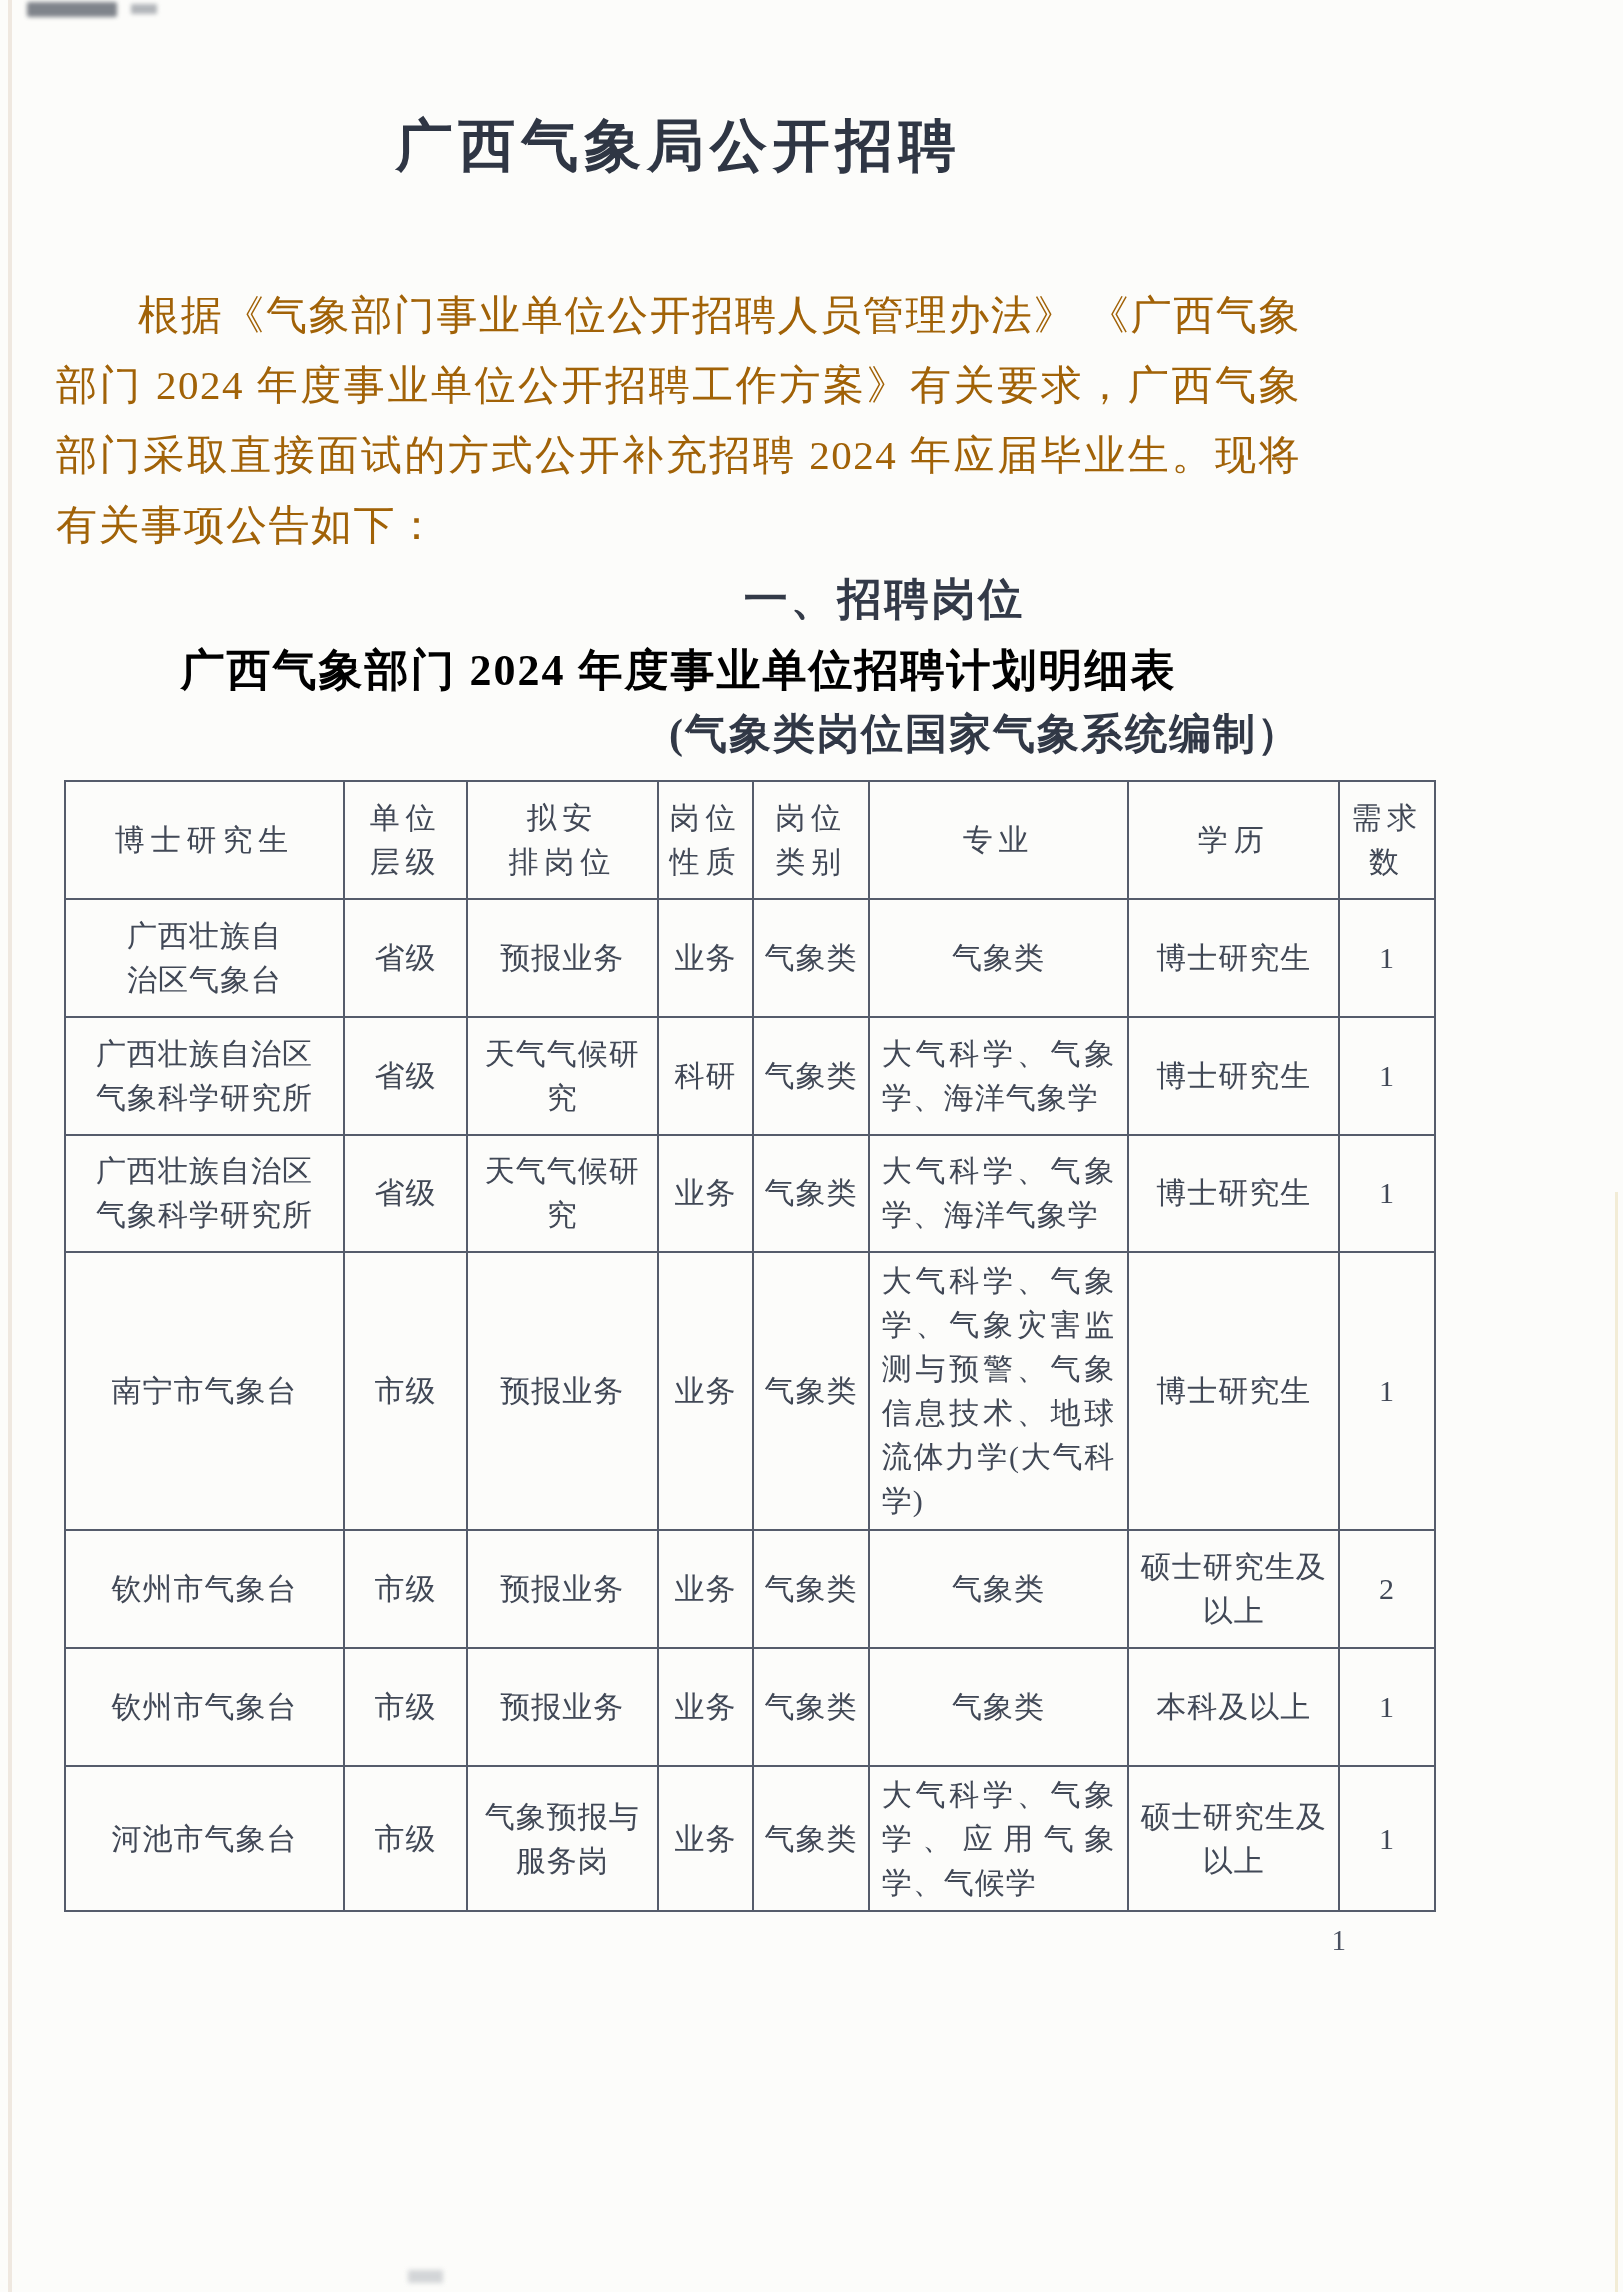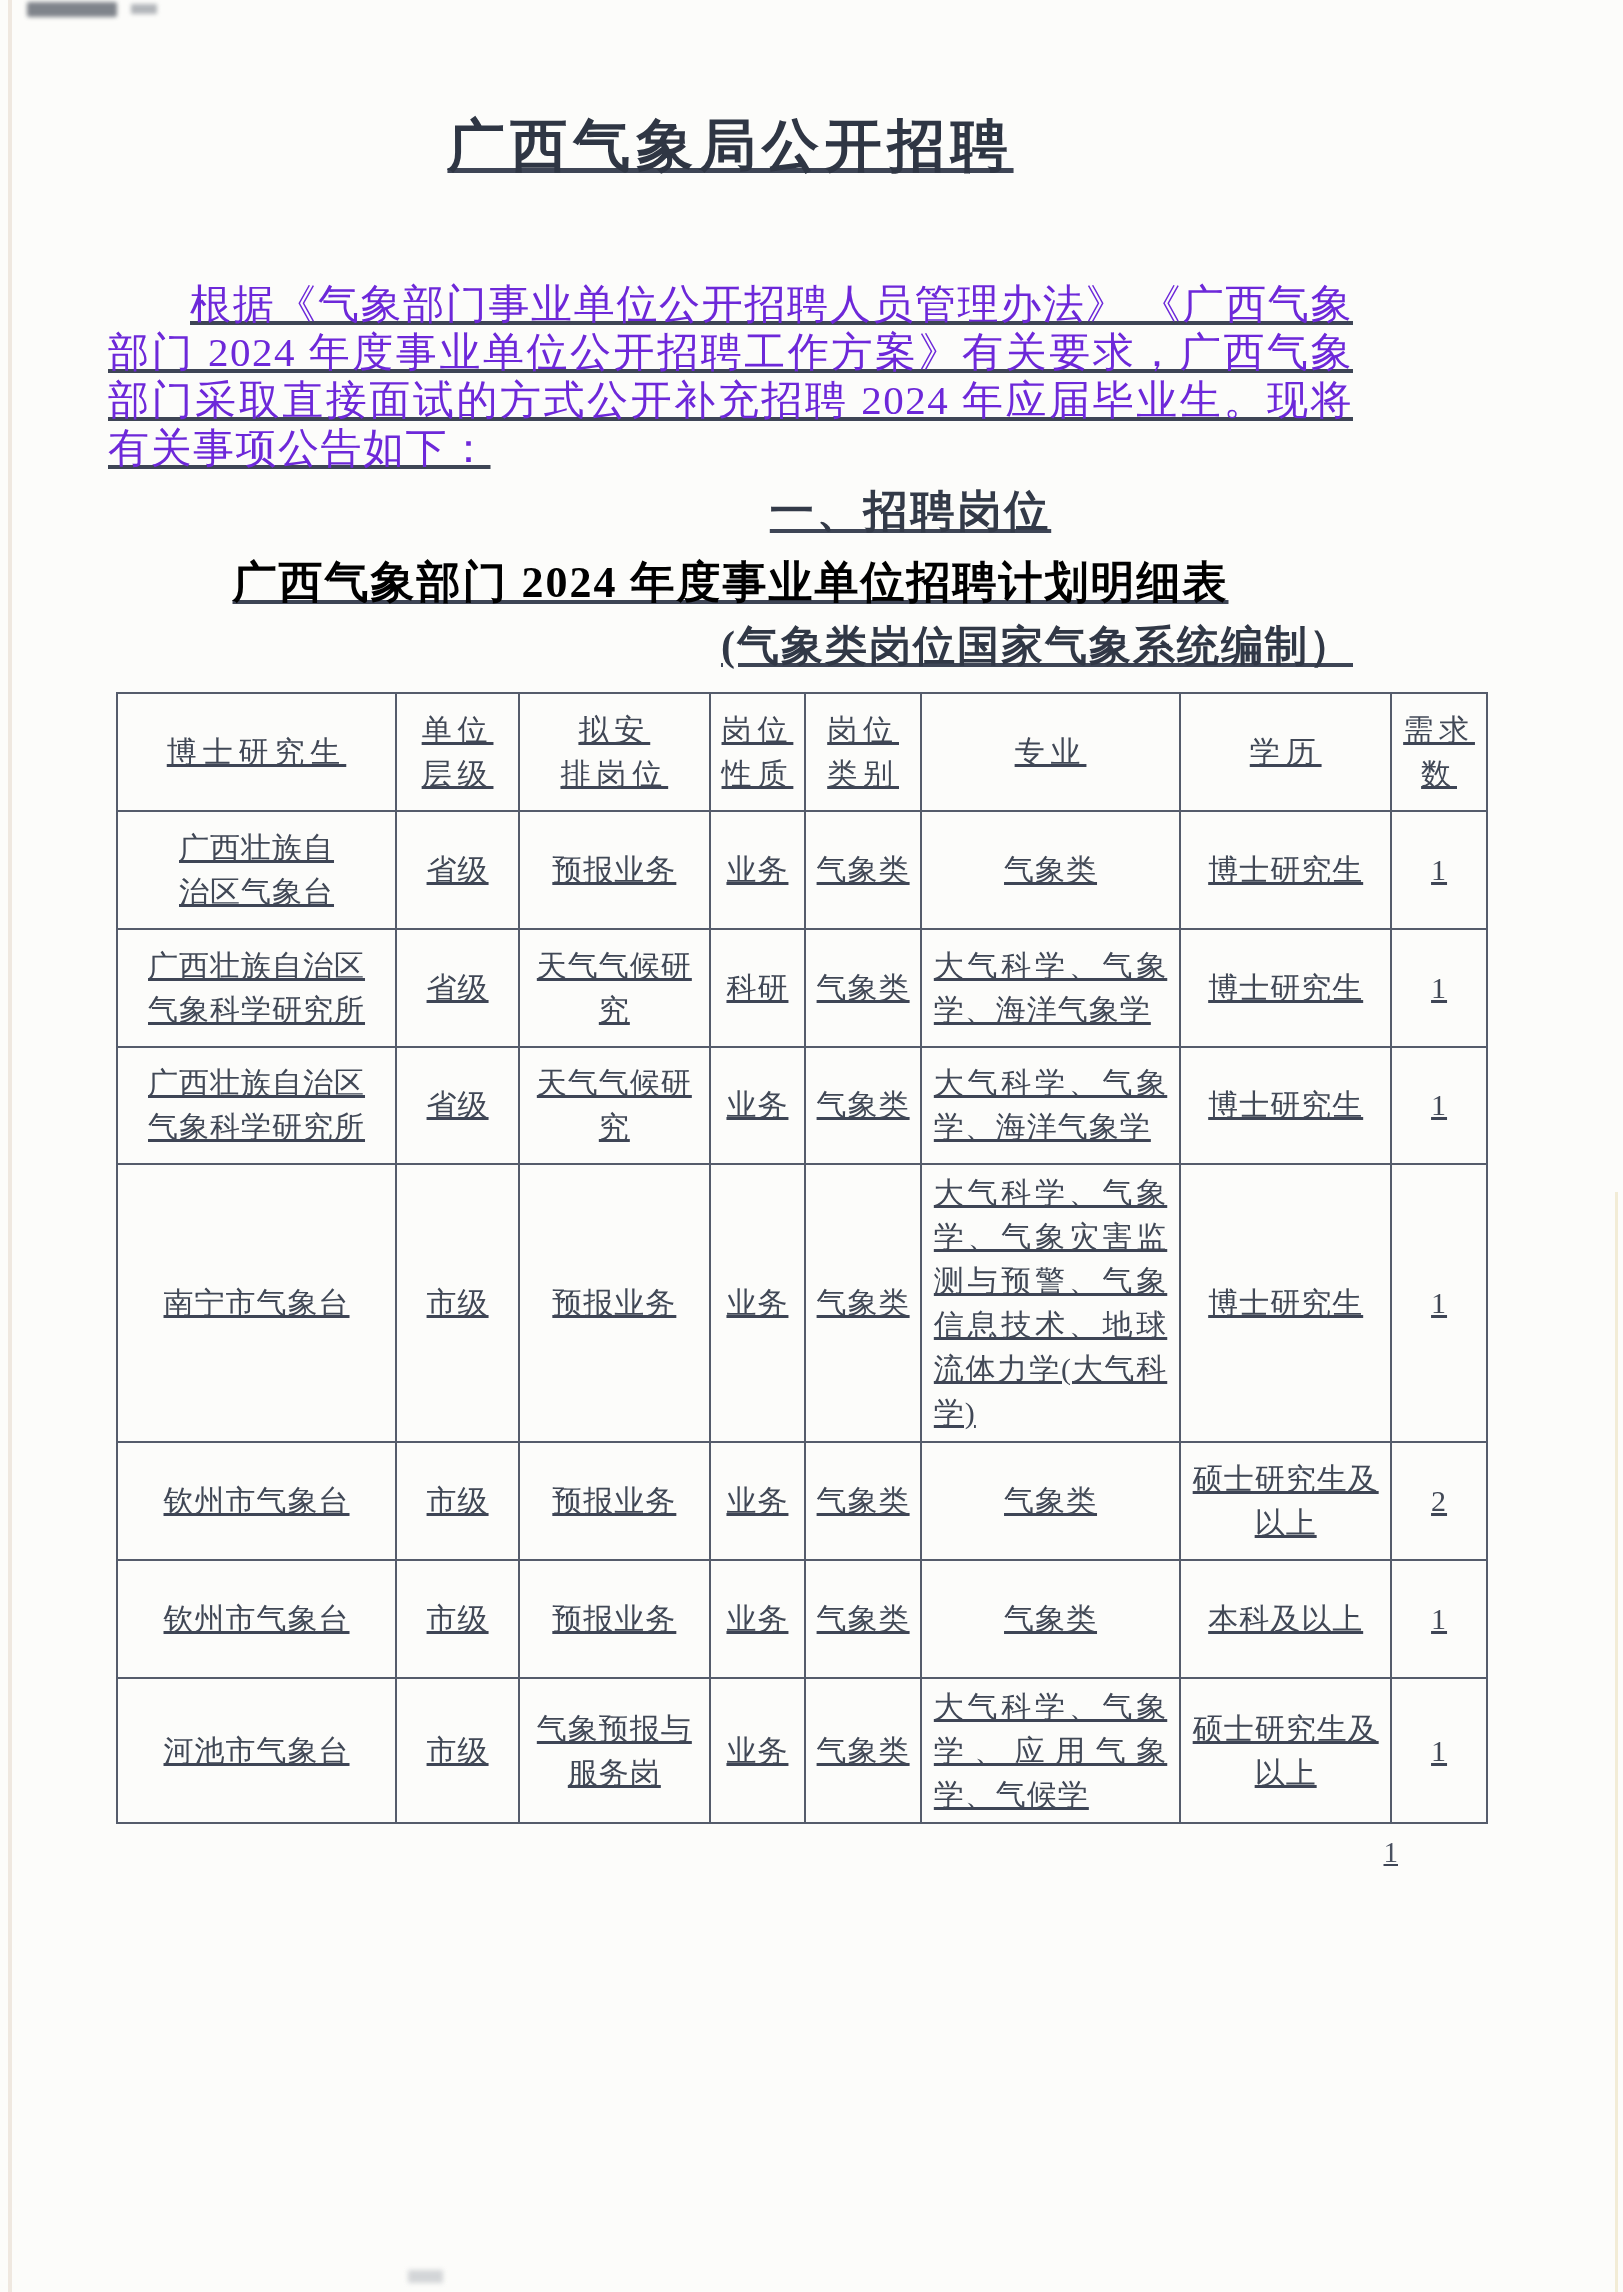--- a/index.html
+++ b/index.html
@@ -12,41 +12,41 @@
     color:#3e4555;
     overflow:hidden;
   }
   
   .mark1{position:absolute;left:27.4px;top:2px;width:90px;height:14.7px;background:#565c66;opacity:.75;filter:blur(2px);border-radius:2px;}
   .mark2{position:absolute;left:131px;top:3.9px;width:25.5px;height:9.8px;background:#767c86;opacity:.55;filter:blur(2px);}
   .edge-left{position:absolute;left:7.8px;top:0;width:3.9px;height:100%;background:#efe8e0;}
   .edge-right{position:absolute;right:4.9px;top:52%;width:2.9px;height:48%;background:#f2ecd6;}
   .smudge{position:absolute;left:408px;bottom:9.8px;width:35px;height:13.7px;background:#c2c5c9;opacity:.7;filter:blur(2.9px);}
 
-  .content{padding-left:108px;text-decoration:underline;}
+  .content{padding-left:56px;}
 
   .doc-title{
     margin:98px 0 0 0;
     width:1245px;
     text-align:center;
     font-size:57px;
     font-weight:bold;
     line-height:96px;
     letter-spacing:5.9px;
     color:#2f3644;
   }
   .body-text{
     margin:86px 0 0 0;
     width:1245px;
     font-size:41px;
-    line-height:48px;
+    line-height:70px;
     letter-spacing:1.5px;
     text-align:justify;
     text-indent:2em;
-    color:#6d28d9;
+    color:#a16207;
   }
   .section-heading{
     margin:7.8px 0 0 0;
     padding-left:90px;
     font-size:44px;
     font-weight:bold;
     line-height:63px;
     letter-spacing:2.9px;
     color:#333a48;
     text-align:center;

